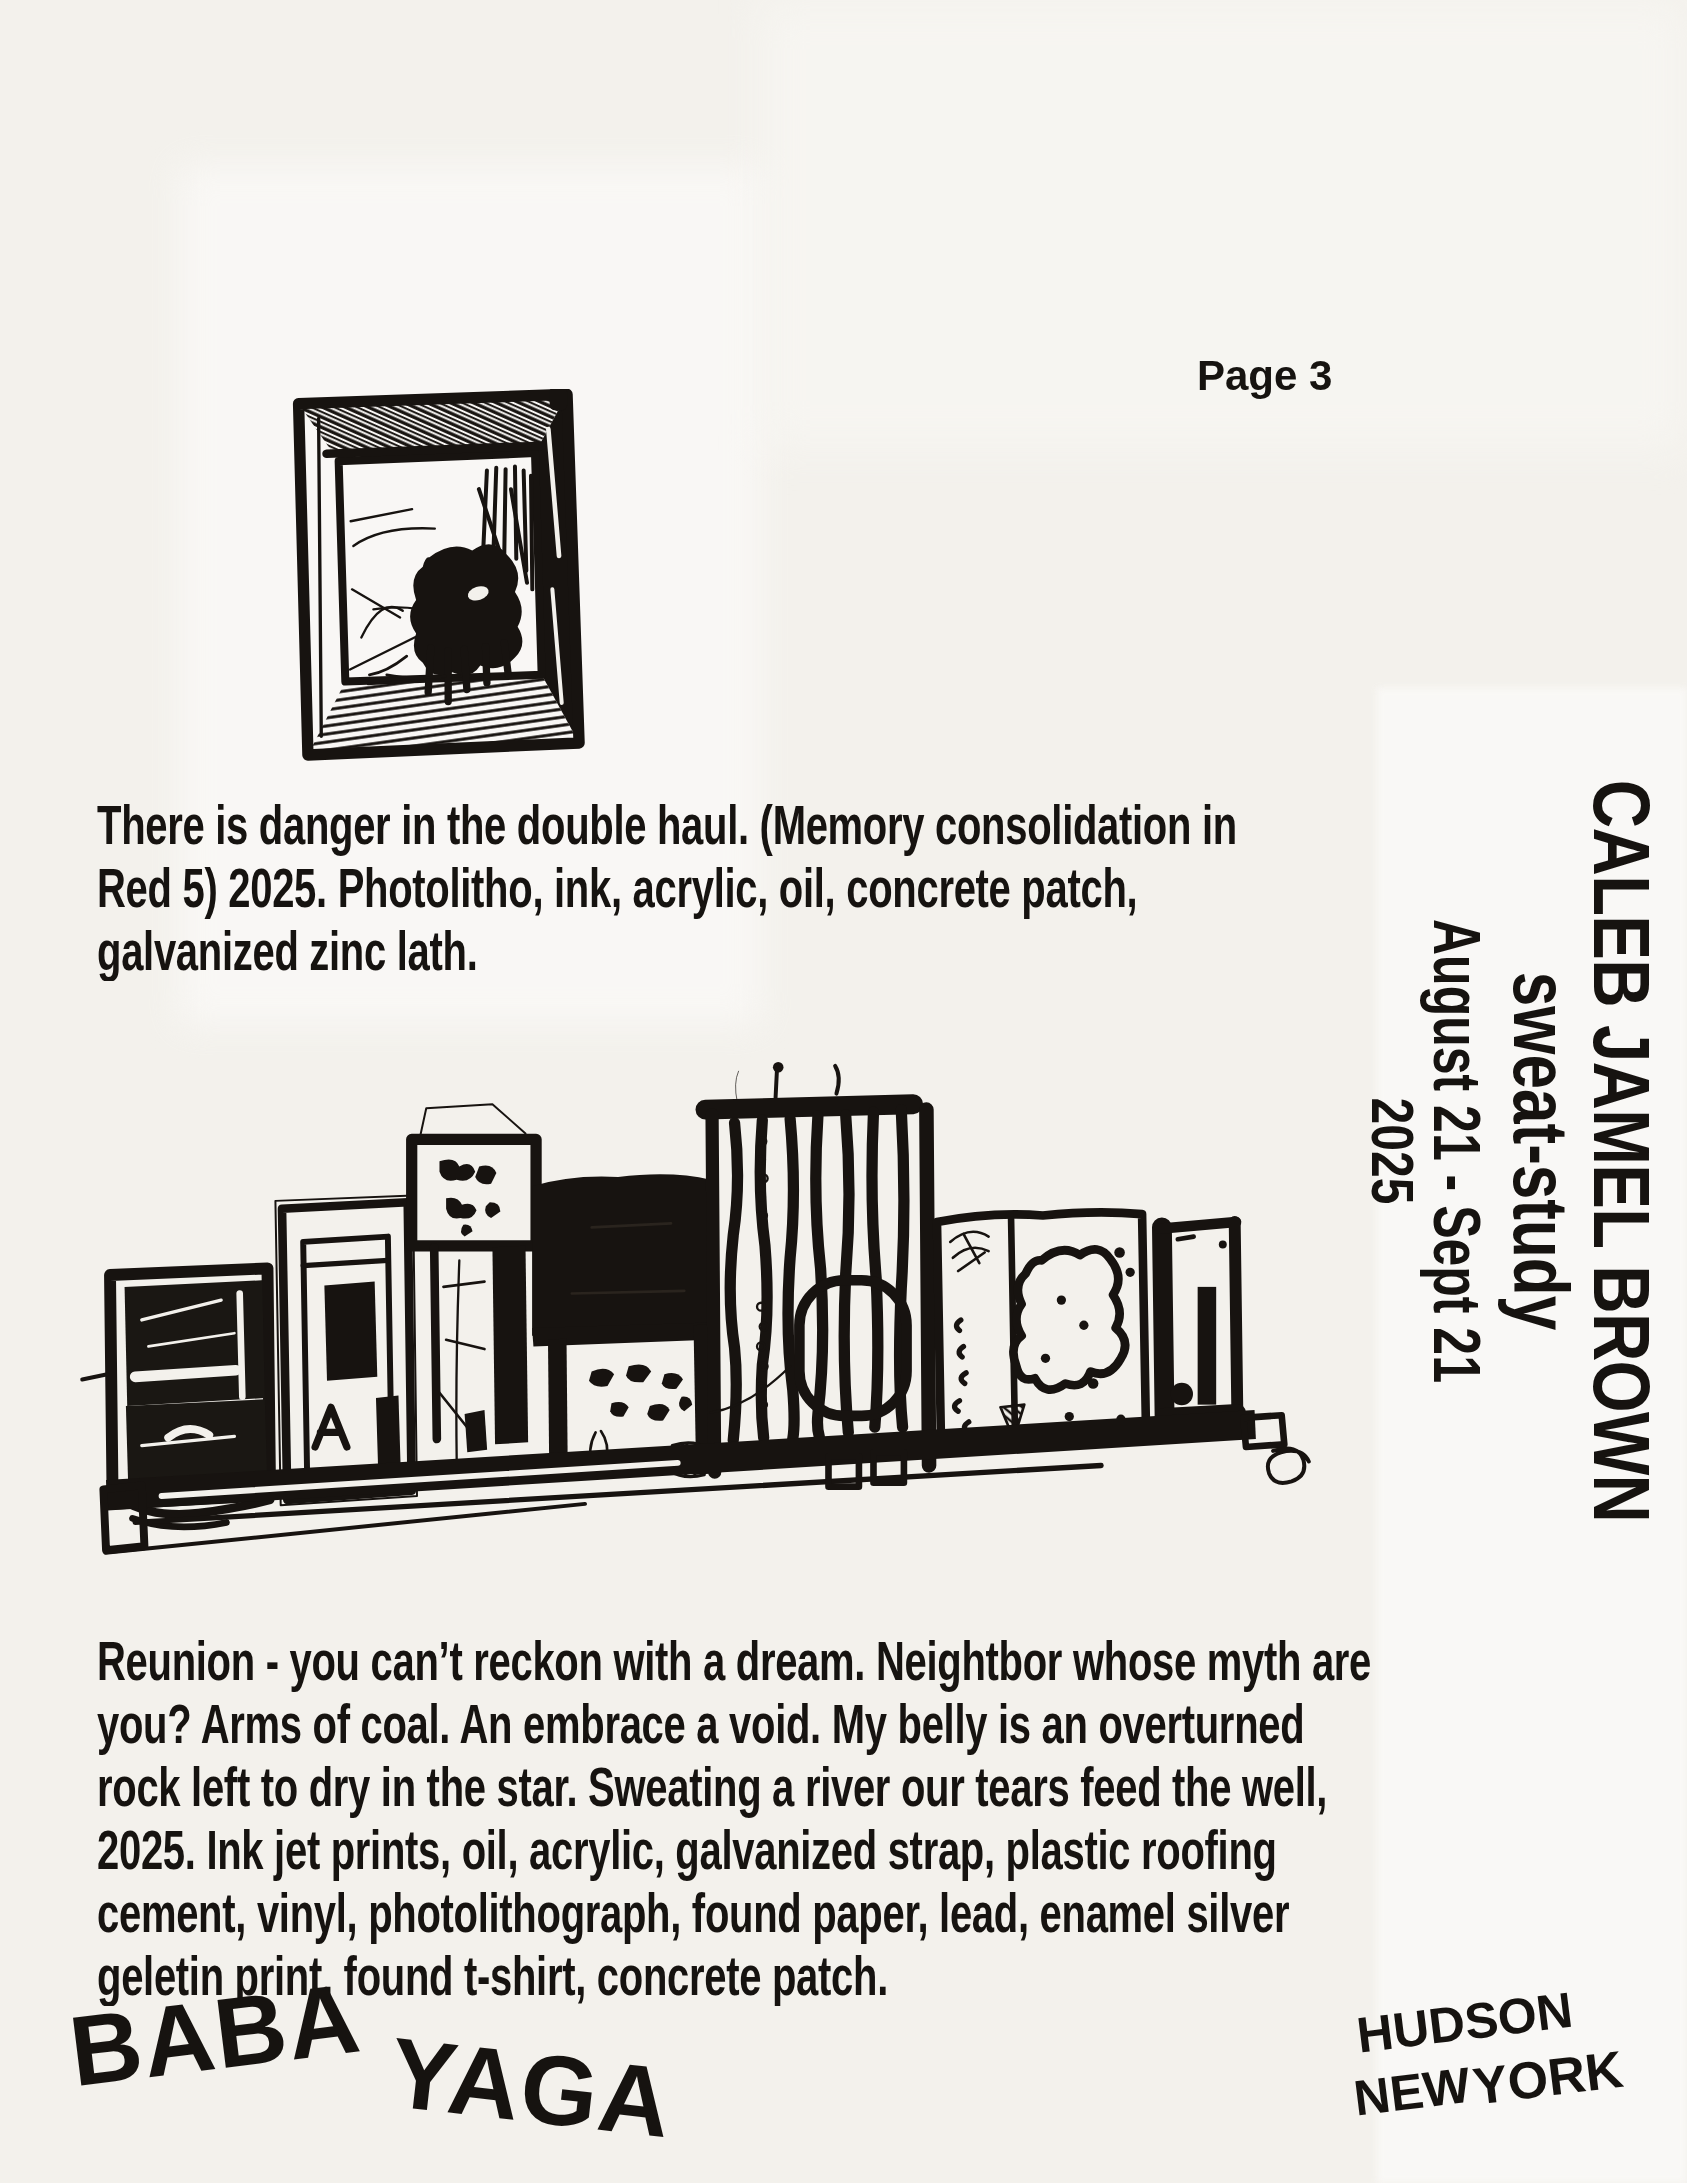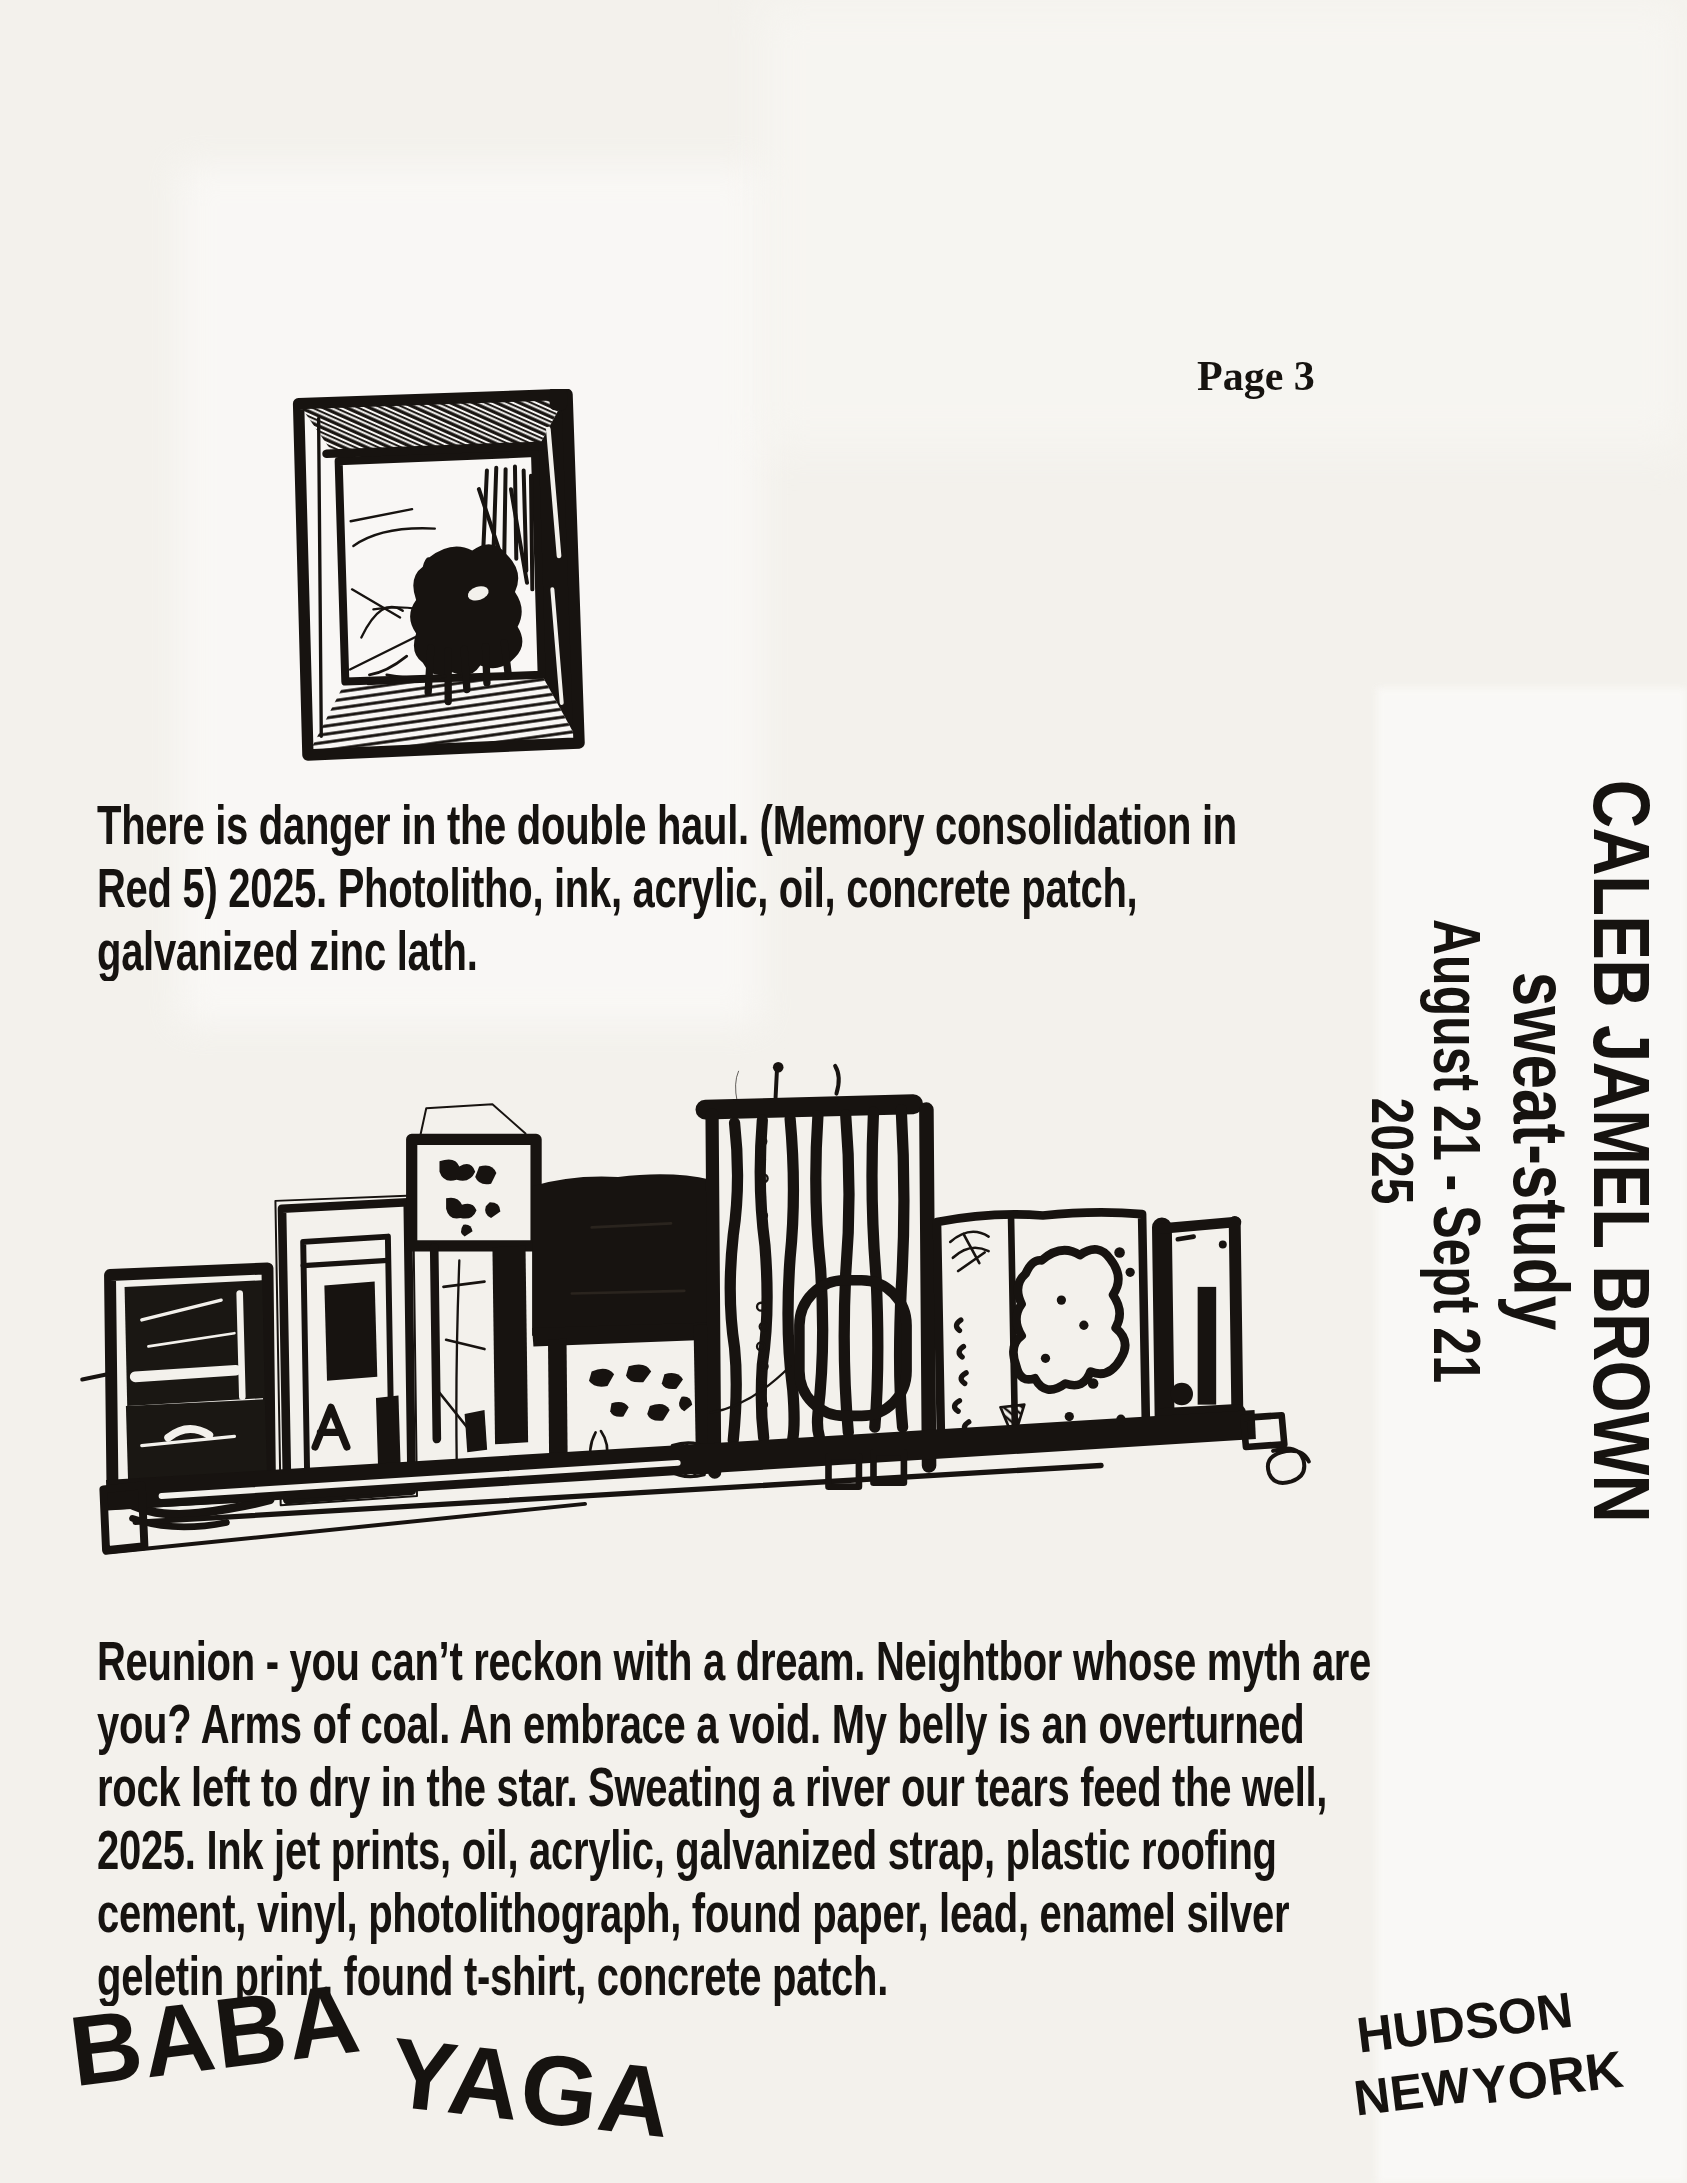--- a/index.html
+++ b/index.html
@@ -8,21 +8,21 @@
     background:#f3f1ec;
     font-family:"Liberation Sans","DejaVu Sans",sans-serif;
     color:#161310;
   }
   .patch{position:absolute;pointer-events:none;}
   #patch-left{left:179px;top:165px;width:582px;height:860px;background:#fdfcfb;opacity:.6;filter:blur(17px);}
   #patch-topright{left:761px;top:0;width:926px;height:450px;background:#faf9f6;opacity:.5;filter:blur(20px);}
   #patch-right{left:1377px;top:688px;width:310px;height:1495px;background:#fbfaf8;opacity:.85;filter:blur(3.3px);}
   #page-number{
     position:absolute;left:1197px;top:355px;
-    font-size:42px;font-weight:700;line-height:1;letter-spacing:0;font-family:Liberation Serif, serif;
+    font-size:42px;font-weight:700;line-height:1;letter-spacing:0;
   }
   .caption{
     position:absolute;left:97px;width:1376px;
     font-size:40px;line-height:46px;font-weight:700;letter-spacing:-0.3px;
     transform:scaleY(1.37);transform-origin:0 0;white-space:nowrap;
   }
   #caption-artwork1{top:793px;}
   #caption-artwork2{top:1629px;}
   .vrot{
     position:absolute;white-space:nowrap;font-weight:700;line-height:1;

